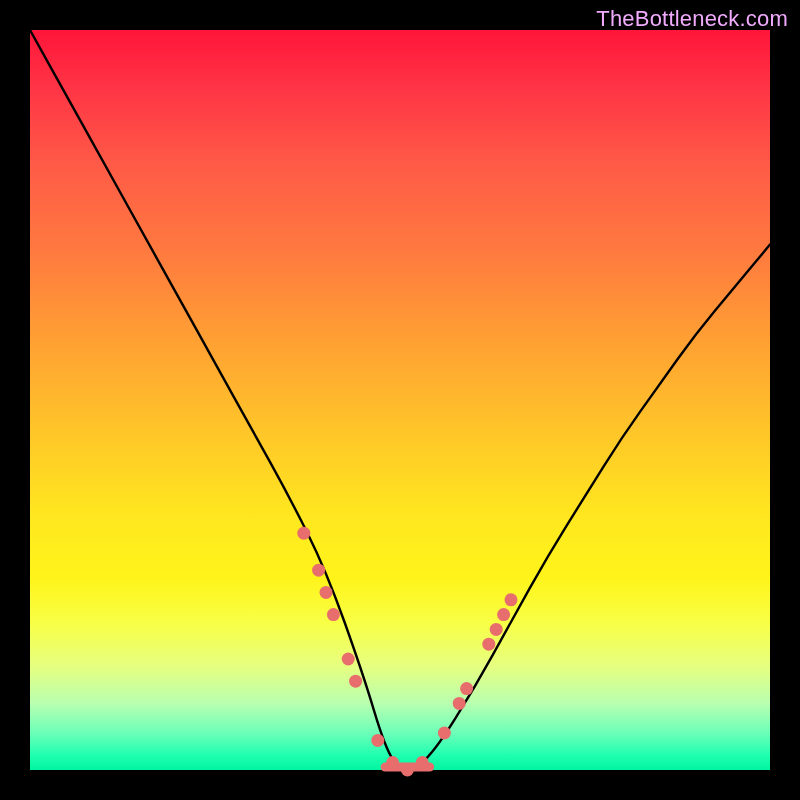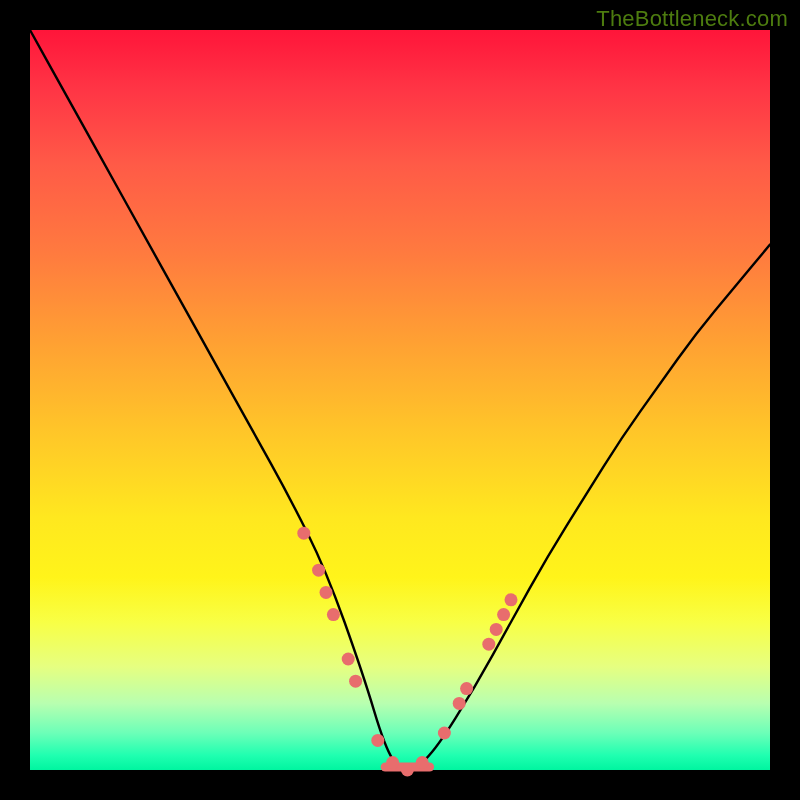--- a/index.html
+++ b/index.html
@@ -38,21 +38,21 @@
       #b8ffb0 91%,
       #6cffb8 95%,
       #20ffb0 98%,
       #00f5a0 100%
     );
   }
   .watermark {
     position: absolute;
     top: 6px;
     right: 12px;
-    color: #4d7c0f;
+    color: #f0abfc;
     font-size: 22px;
     font-weight: 500;
     letter-spacing: 0.2px;
     user-select: none;
     text-align: center;
   }
   svg.curve {
     position: absolute;
     left: 0;
     top: 0;

